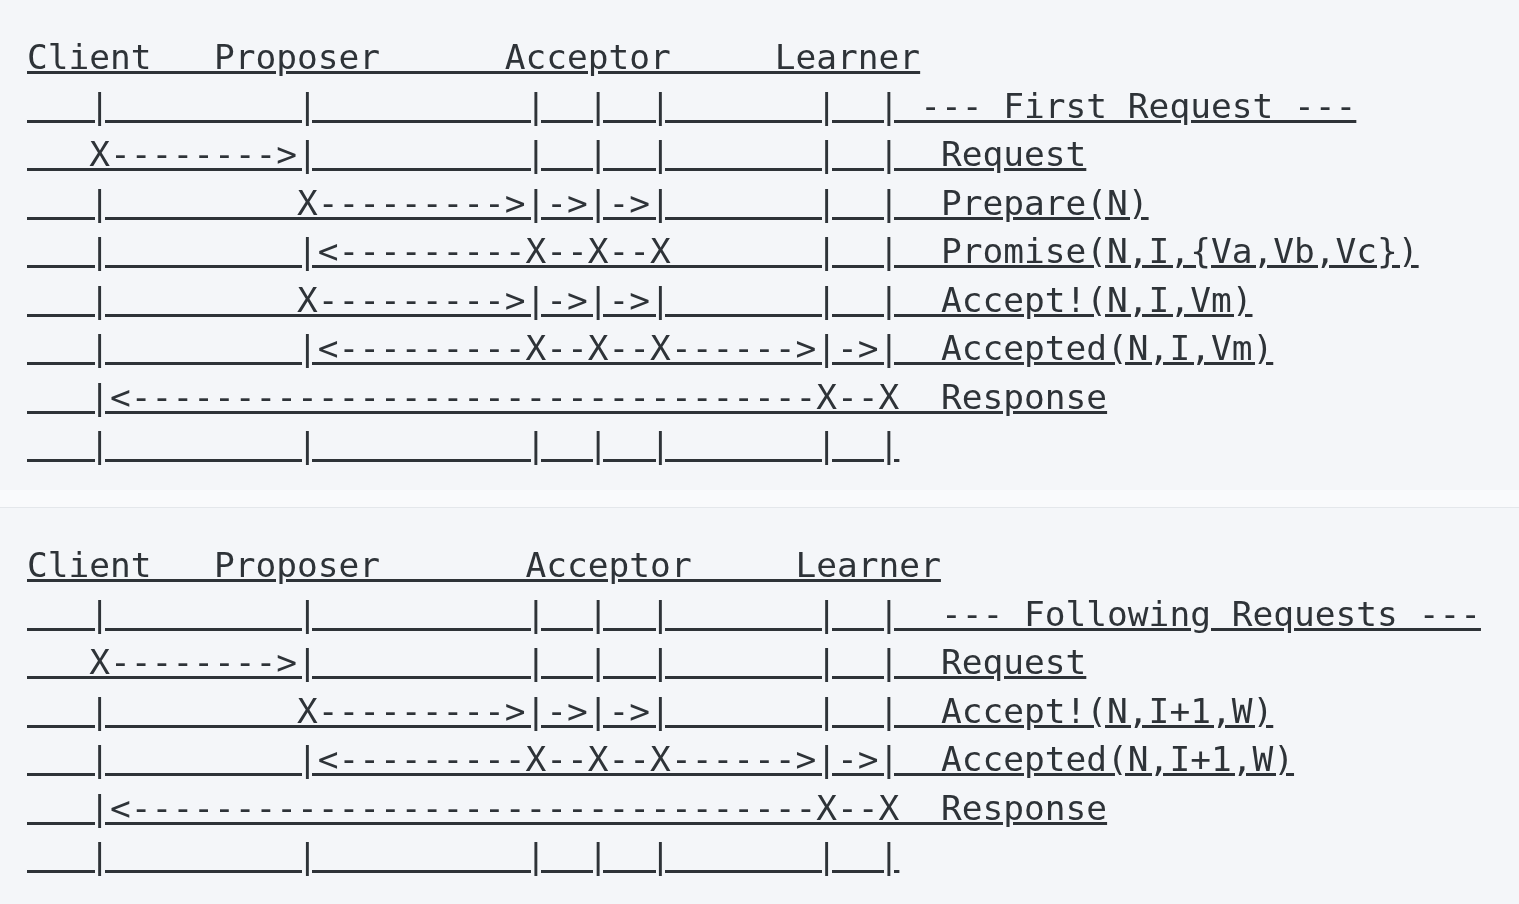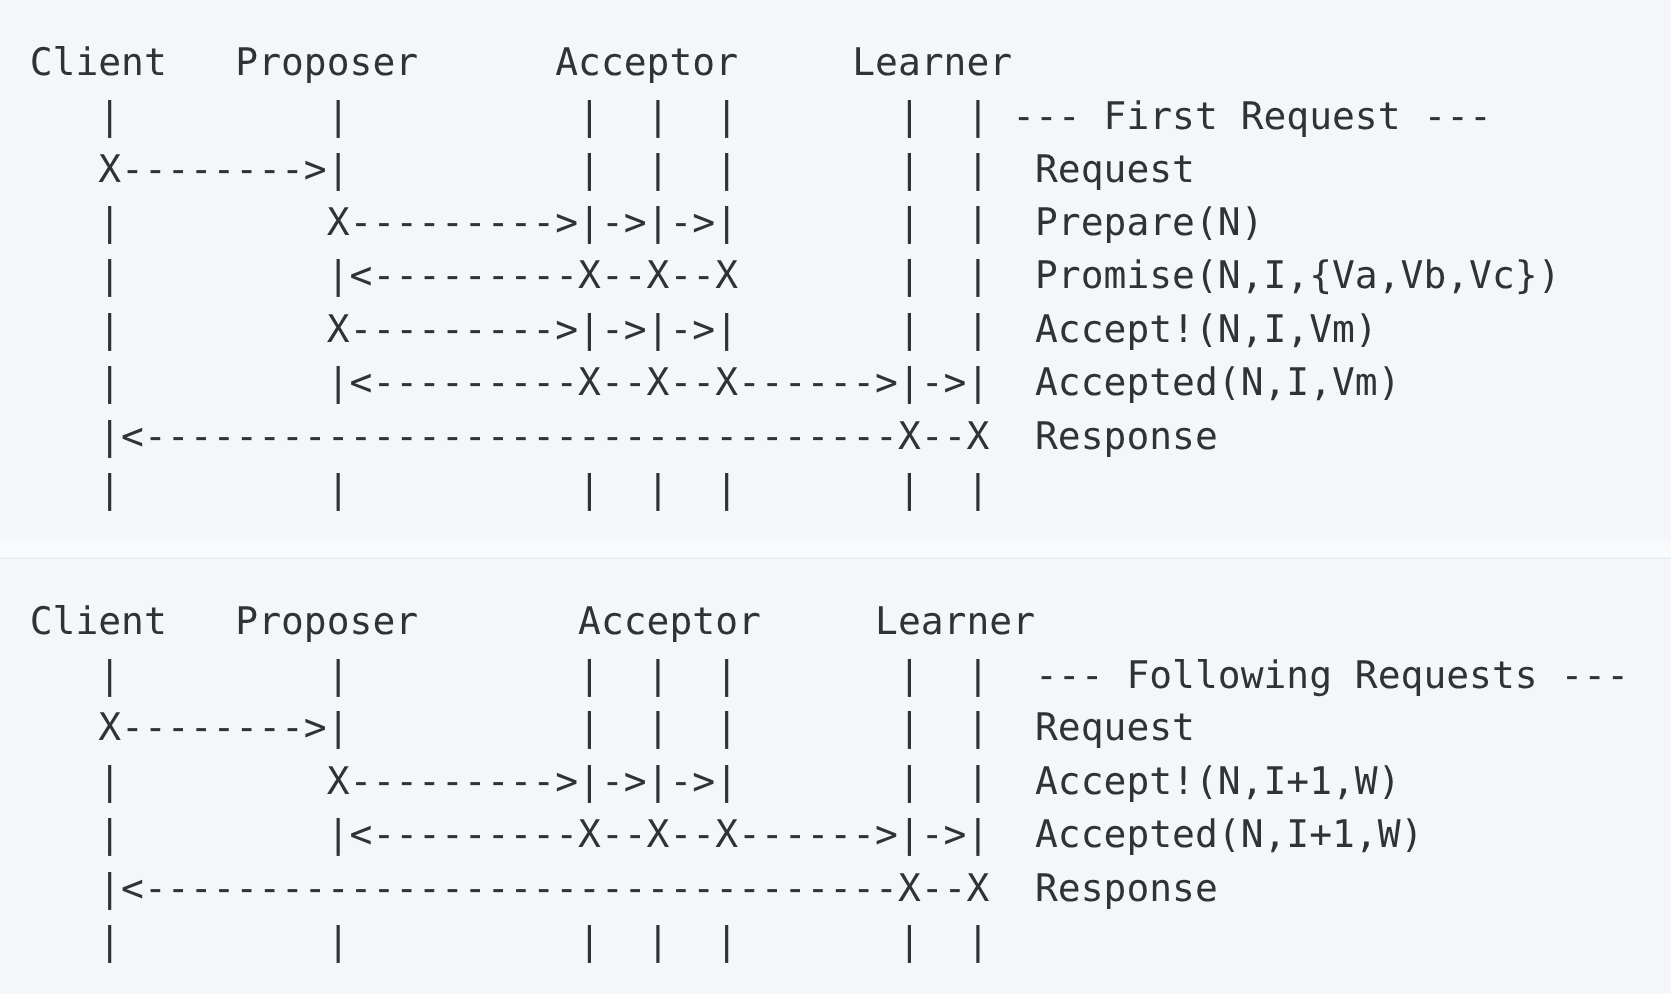--- a/index.html
+++ b/index.html
@@ -20,20 +20,21 @@
     width: 1519px;
     overflow: hidden;
     background: #f4f6f9;
     color: #2e3338;
     font-family: "DejaVu Sans Mono", "Liberation Mono", monospace;
     font-size: 34.5px;
     line-height: 48.5px;
     font-weight: 400;
     white-space: pre;
     padding: 33px 8px 0 27px;
+    text-decoration: underline;
   }
   pre.block-first {
     height: 490px;
   }
   .section-gap {
     width: 1519px;
     height: 17px;
     background: #f9fafc;
   }
   pre.block-second {

